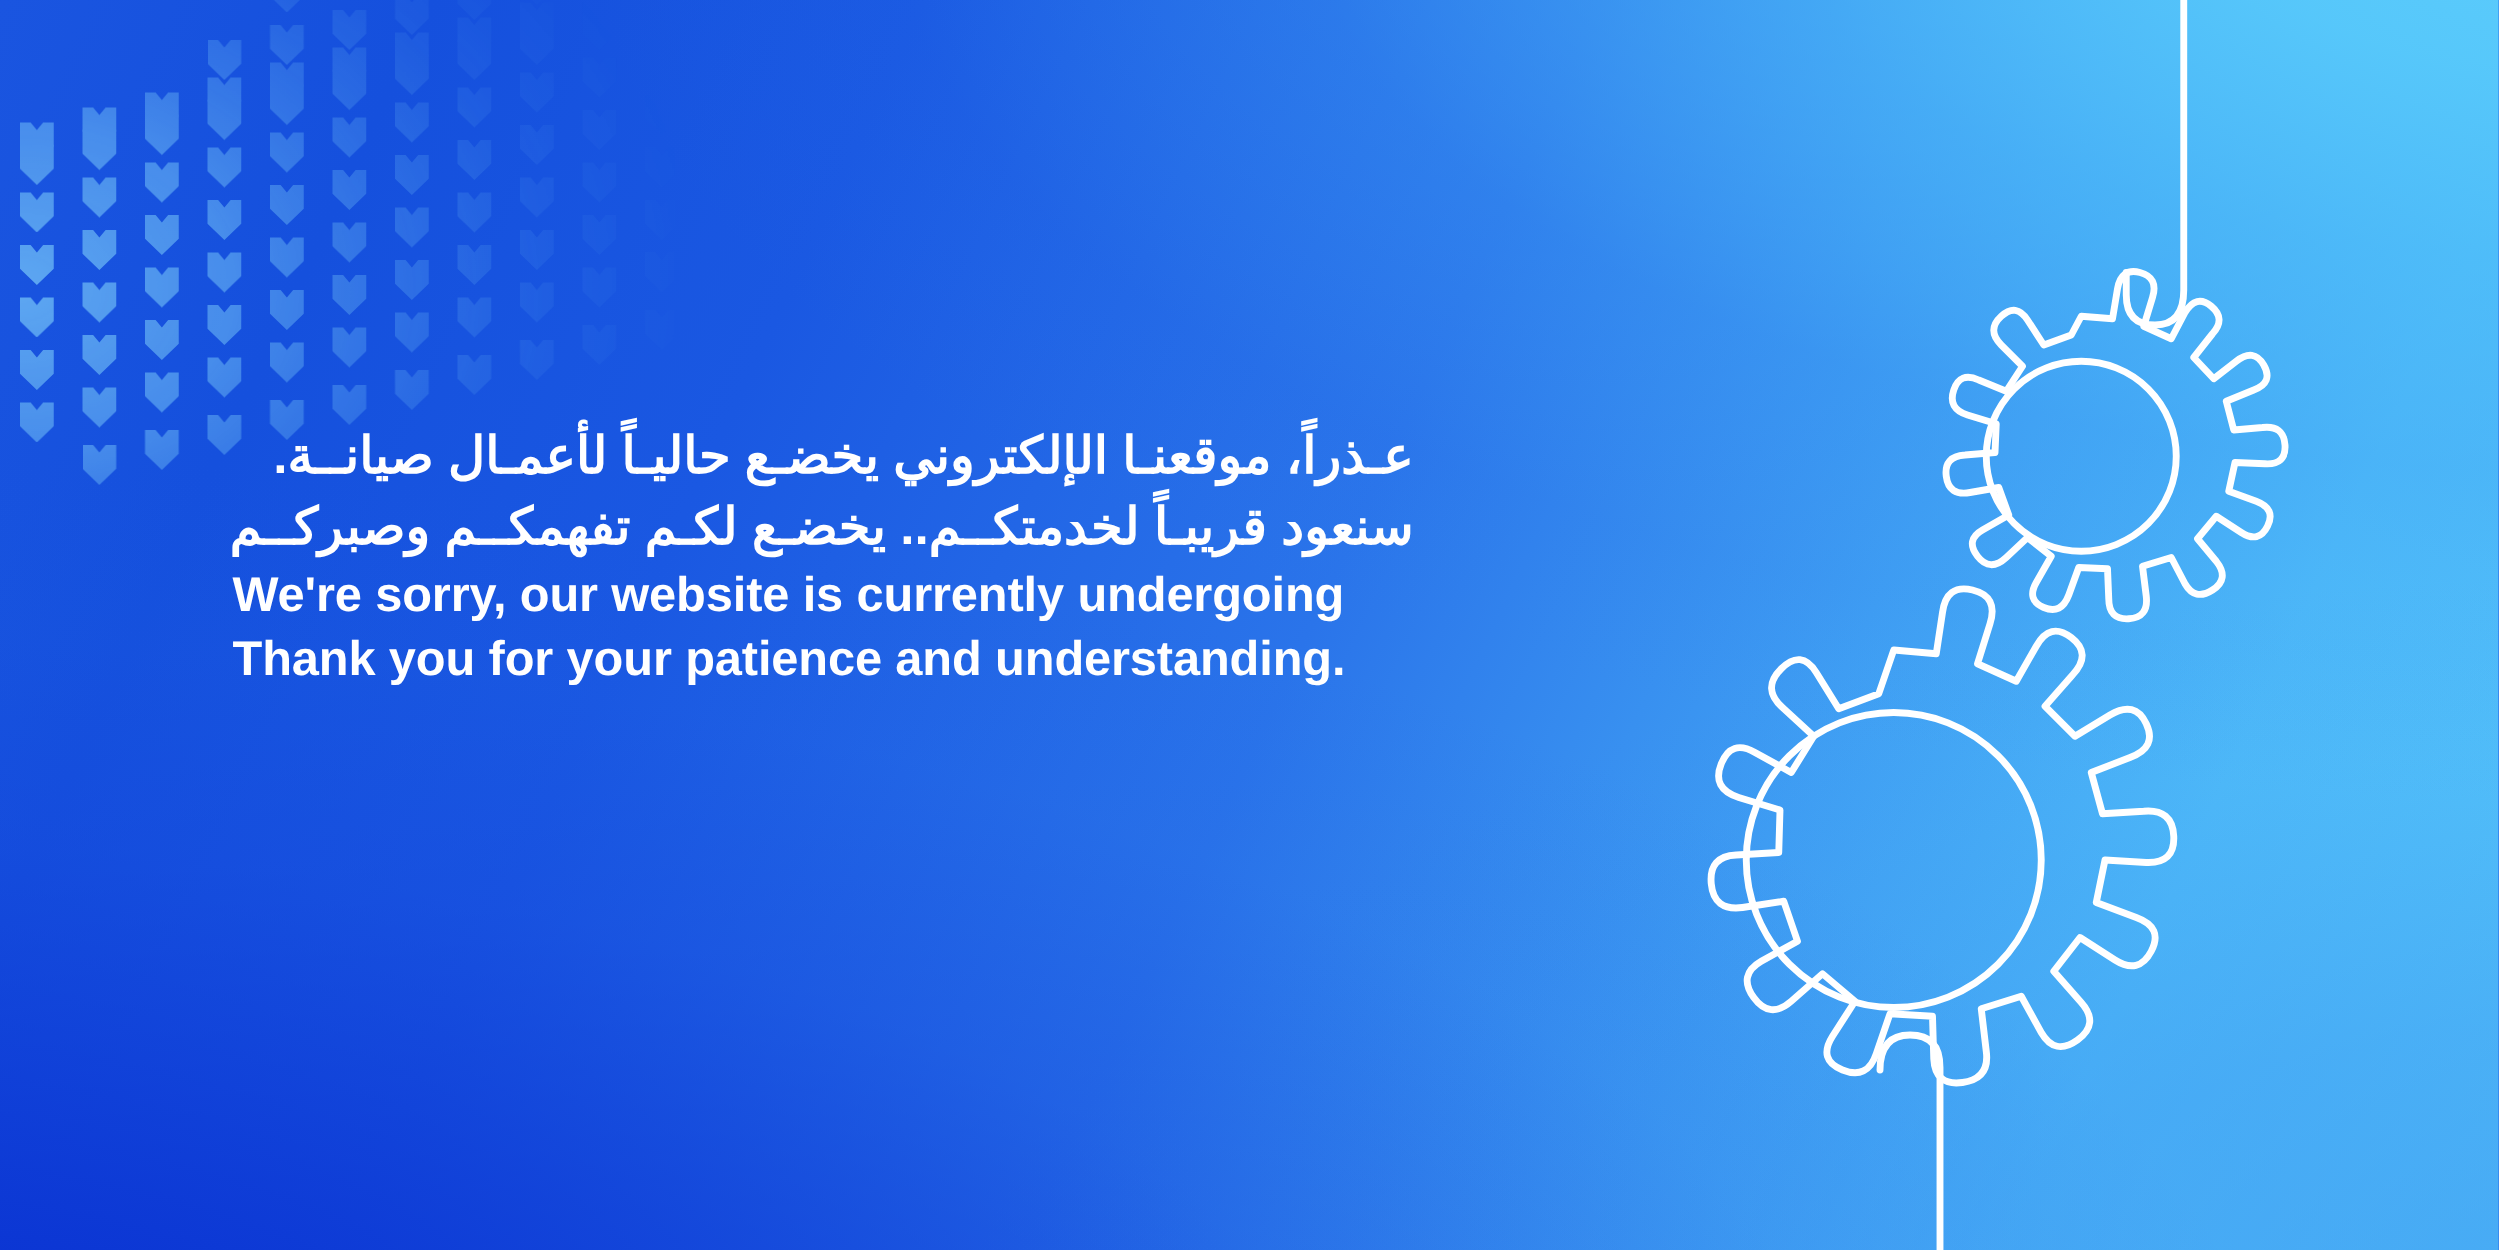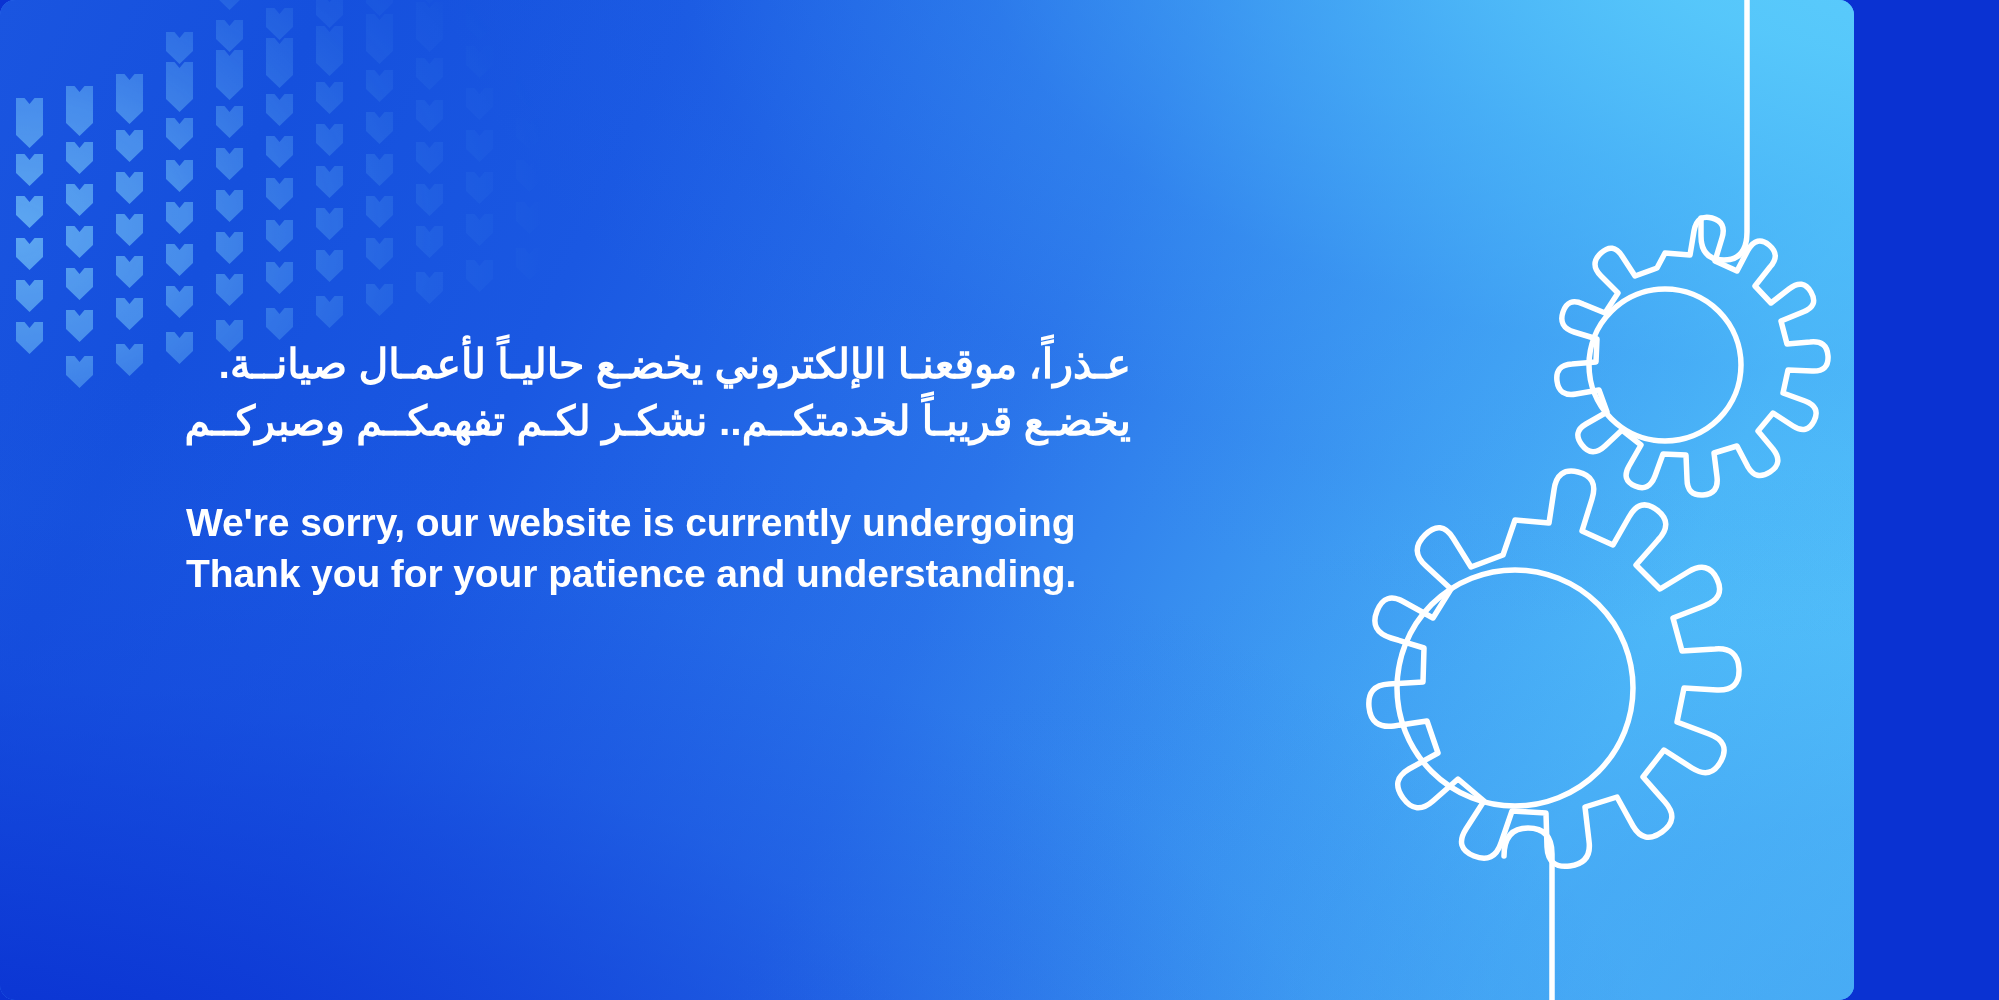--- a/index.html
+++ b/index.html
@@ -7,25 +7,24 @@
     margin: 0;
     padding: 0;
     background: #0a32d2;
   }
   body {
     font-family: "Liberation Sans", sans-serif;
   }
 
   #stage {
     position: relative;
-    width: 1854px;
+    width: 1999px;
     height: 1000px;
     overflow: hidden;
     background: #3b82f6;
-    border-radius: 15px;
   }
 
   
   .bg-base {
     position: absolute;
     inset: 0;
     background:
       linear-gradient(115deg,
         #1a55e0 0%,
         #1550dd 14%,
@@ -104,21 +103,20 @@
     width: 945px;
   }
   .ar-line {
     font-size: 41px;
     line-height: 1.40;
     font-weight: 600;
     letter-spacing: 0.2px;
     white-space: nowrap;
   }
   .en-block {
-    margin-top: 46px;
     direction: ltr;
     text-align: left;
   }
   .en-line {
     font-size: 39px;
     line-height: 1.31;
     font-weight: 700;
     letter-spacing: -0.1px;
     white-space: nowrap;
   }
@@ -320,21 +318,21 @@
       <circle cx="1515" cy="688" r="118"></circle>
 
       <path d="M1504 856 Q1504 828 1528 828 Q1552 828 1552 854 L1552 1000"></path>
     </g>
   </svg>
 
   <div class="copy">
 
     <div class="ar-block">
       <div class="ar-line">عـذراً، موقعنـا الإلكتروني يخضـع حاليـاً لأعمـال صيانــة.</div>
-      <div class="ar-line">يخضـع قريبـاً لخدمتكــم.. نشكـر لكـم تفهمكــم وصبركــم</div>
+      <div class="ar-line">سنعود قريبـاً لخدمتكــم.. يخضـع لكـم تفهمكــم وصبركــم</div>
     </div>
 
     <div class="en-block">
       <div class="en-line">We're sorry, our website is currently undergoing</div>
       <div class="en-line">Thank you for your patience and understanding.</div>
     </div>
 
   </div>
 
 </div>

